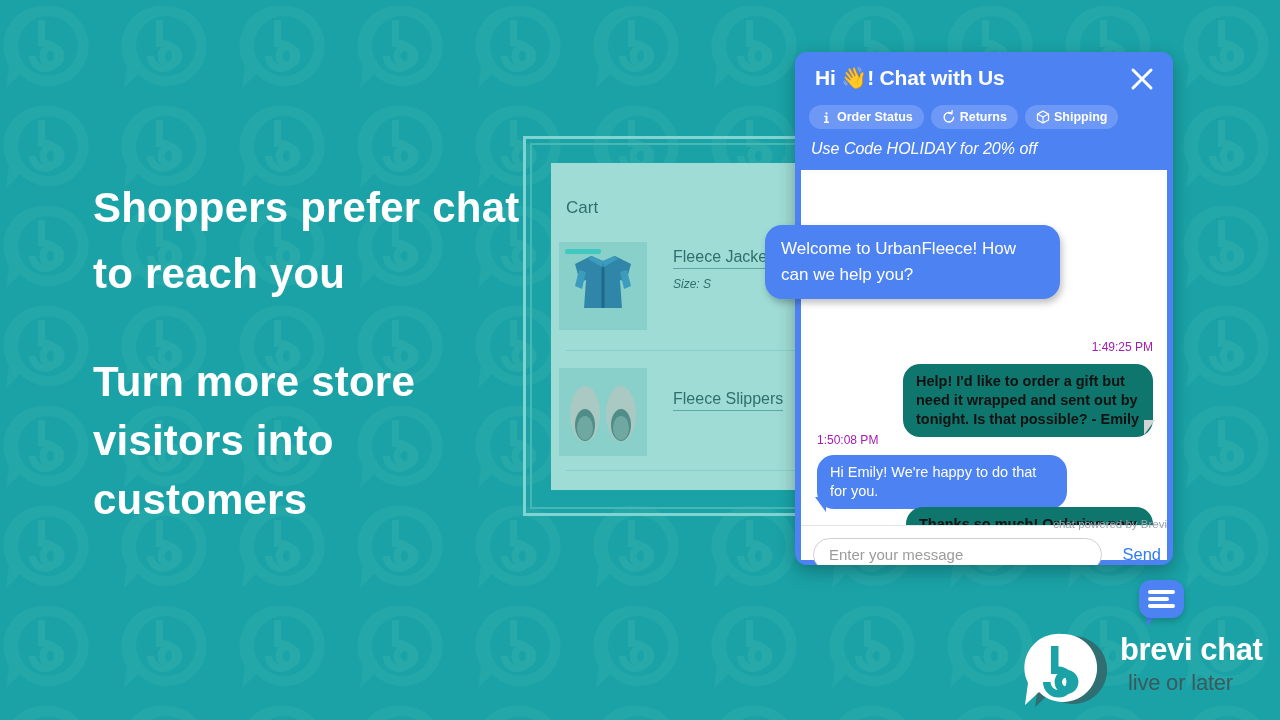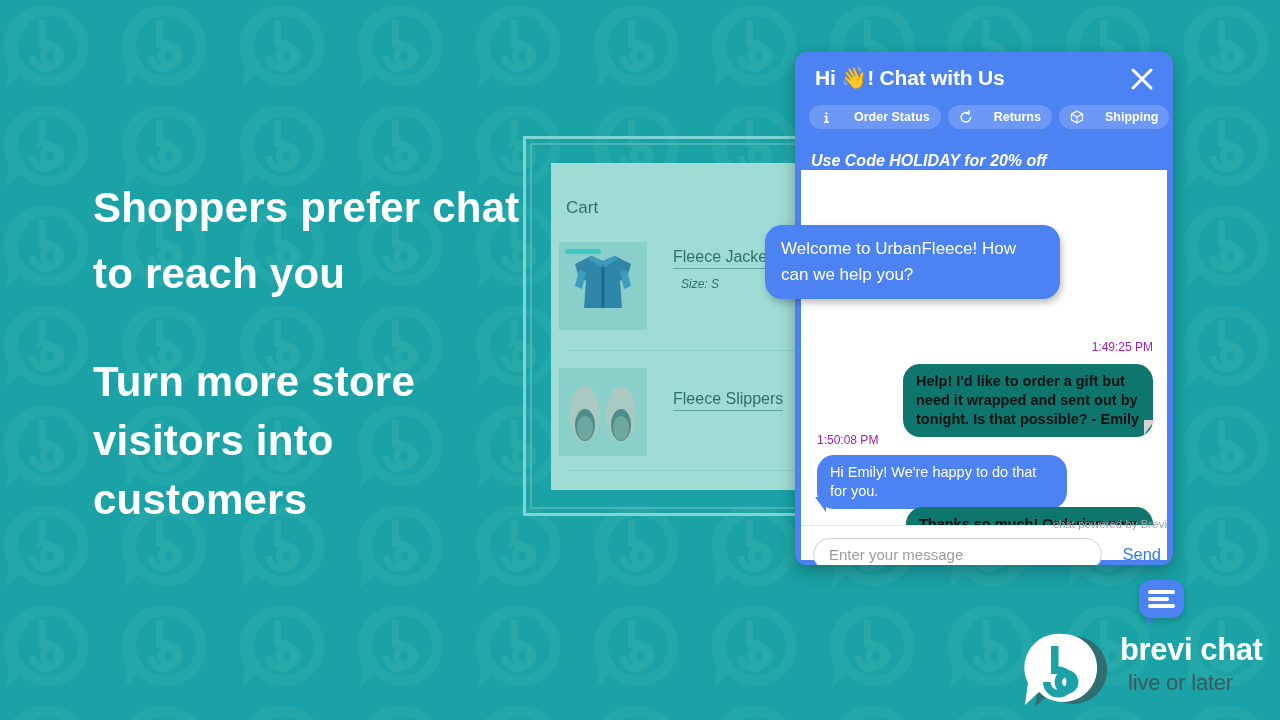--- a/index.html
+++ b/index.html
@@ -61,29 +61,29 @@
   #chat-header{position:absolute;left:0;top:0;width:378px;height:118px;background:#4d82f3;}
   #chat-title{
     position:absolute;left:20px;top:14px;color:#fff;font-size:21px;font-weight:700;
     letter-spacing:-0.2px;
   }
   #chat-close{
     position:absolute;right:16px;top:12px;width:30px;height:30px;cursor:pointer;
   }
   #quick-actions{position:absolute;left:14px;top:53px;display:flex;gap:7px;align-items:center;}
   .qa-pill{
-    display:flex;align-items:center;gap:21px;
+    display:flex;align-items:center;gap:4px;
     background:rgba(255,255,255,0.18);border-radius:14px;
     height:24px;padding:0 11px;color:#fff;font-size:12.5px;font-weight:700;
     cursor:pointer;white-space:nowrap;
   }
   .qa-pill svg{display:block;}
   #promo{
-    position:absolute;left:16px;top:100px;color:#fff;font-size:16px;
-    font-style:italic;font-weight:700;white-space:nowrap;
+    position:absolute;left:16px;top:88px;color:#fff;font-size:16px;
+    font-style:italic;font-weight:400;white-space:nowrap;
   }
 
   
   #chat-body{
     position:absolute;left:6px;top:118px;width:366px;height:355px;background:#ffffff;
     overflow:hidden;
   }
   .bubble{
     position:absolute;font-size:14.5px;line-height:19px;border-radius:17px;
     padding:8px 13px;max-width:250px;box-sizing:border-box;
@@ -187,21 +187,21 @@
       <rect x="6" y="7" width="36" height="5" rx="2" fill="#3fc9c0"></rect>
       <path d="M32 14 l12 5 l12 -5 l16 8 l-5 18 l-6 -2 l2 28 h-38 l2 -28 l-6 2 l-5 -18 z" fill="#2f86a8"></path>
       <path d="M44 19 l-11 -5 l-4 3 l14 8 z" fill="#3d9cbd"></path>
       <path d="M44 19 l11 -5 l4 3 l-14 8 z" fill="#3d9cbd"></path>
       <rect x="42.5" y="25" width="3" height="41" fill="#1f6a88"></rect>
       <path d="M20 28 l-4 16 l7 3 l4 -17 z" fill="#3d9cbd"></path>
       <path d="M68 28 l4 16 l-7 3 l-4 -17 z" fill="#3d9cbd"></path>
     </svg>
   </div>
   <div class="cart-name" style="left:673px;top:248px;">Fleece Jacket</div>
-  <div class="cart-meta" style="left:673px;top:277px;margin-left:8px;">Size: S</div>
+  <div class="cart-meta" style="left:673px;top:277px;">Size: S</div>
 
   <div class="cart-divider" style="top:350px;"></div>
 
   <div class="cart-thumb" style="left:559px;top:368px;">
     <svg width="88" height="88" viewBox="0 0 88 88">
       <rect width="88" height="88" fill="#8ad0ca"></rect>
       <ellipse cx="26" cy="46" rx="15" ry="28" fill="#a9c9c2"></ellipse>
       <ellipse cx="62" cy="46" rx="15" ry="28" fill="#a9c9c2"></ellipse>
       <ellipse cx="26" cy="57" rx="10" ry="16" fill="#4f8d88"></ellipse>
       <ellipse cx="62" cy="57" rx="10" ry="16" fill="#4f8d88"></ellipse>

